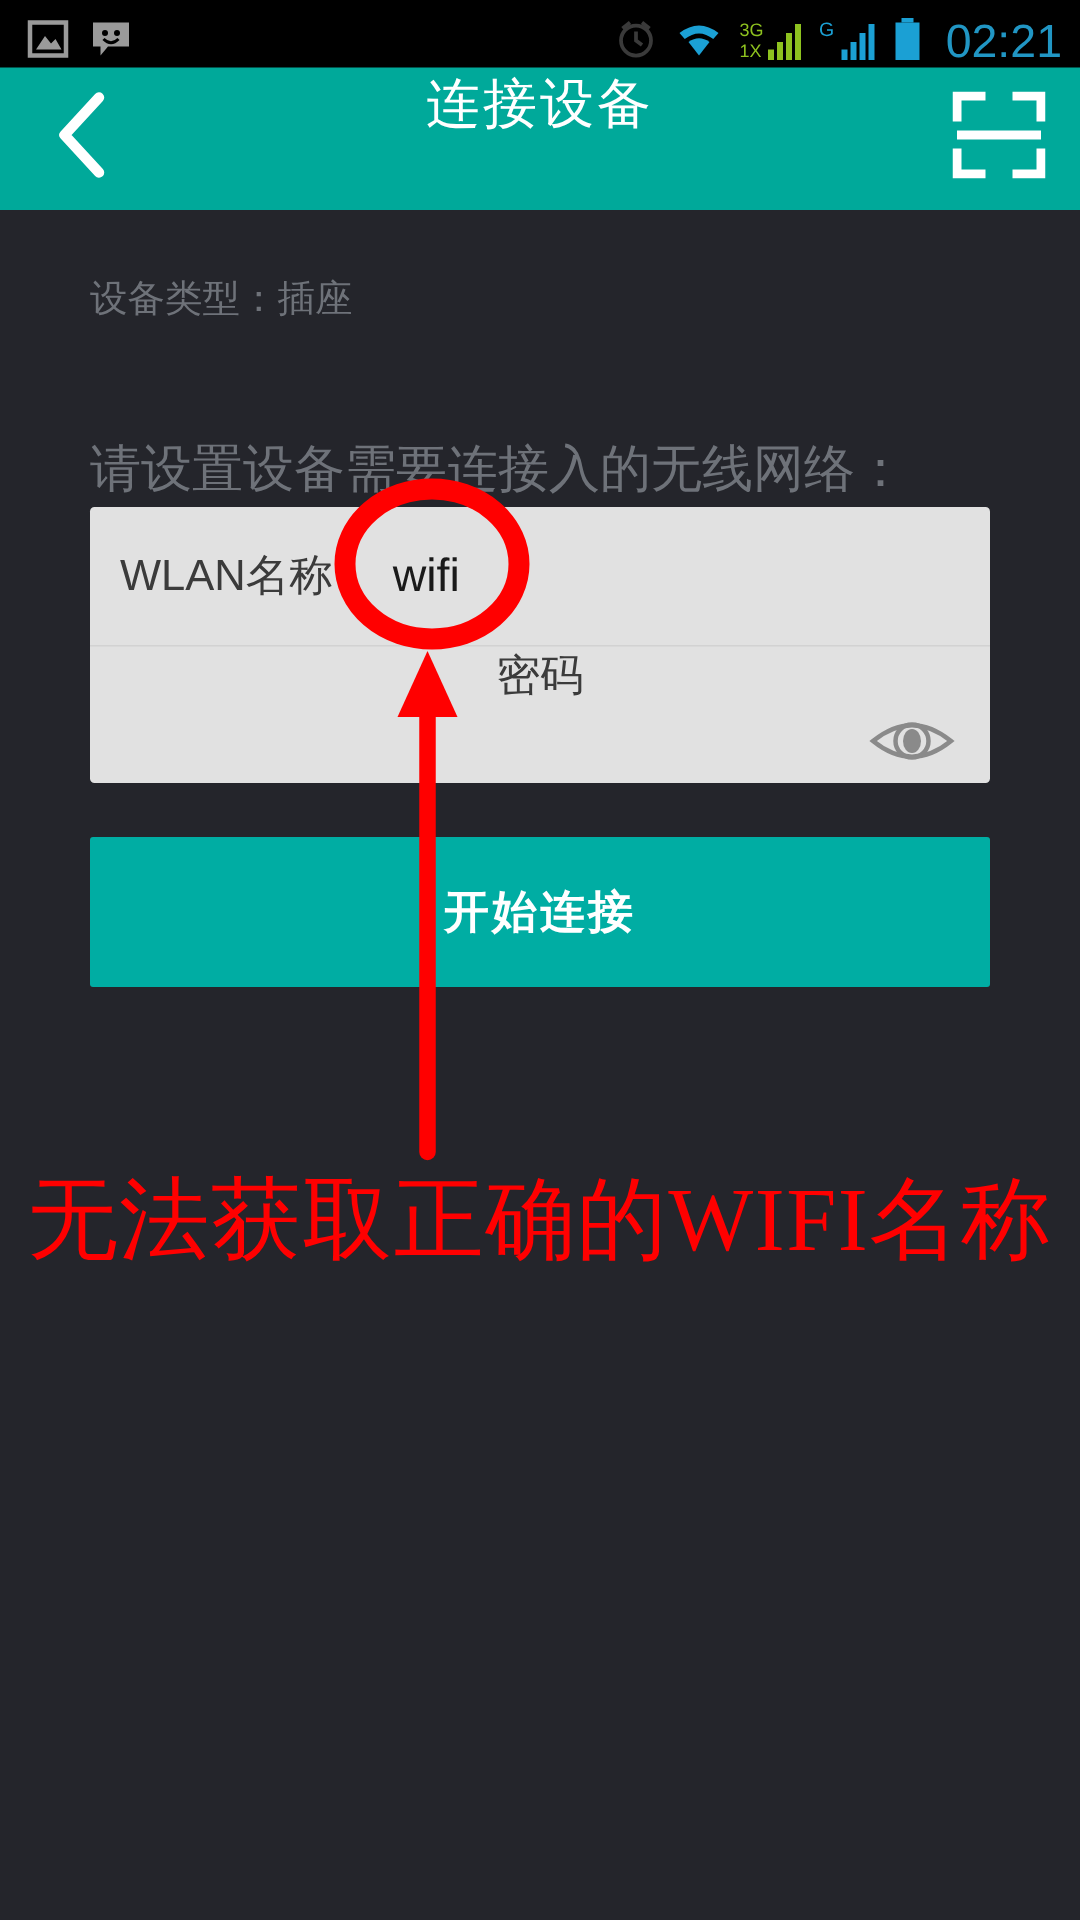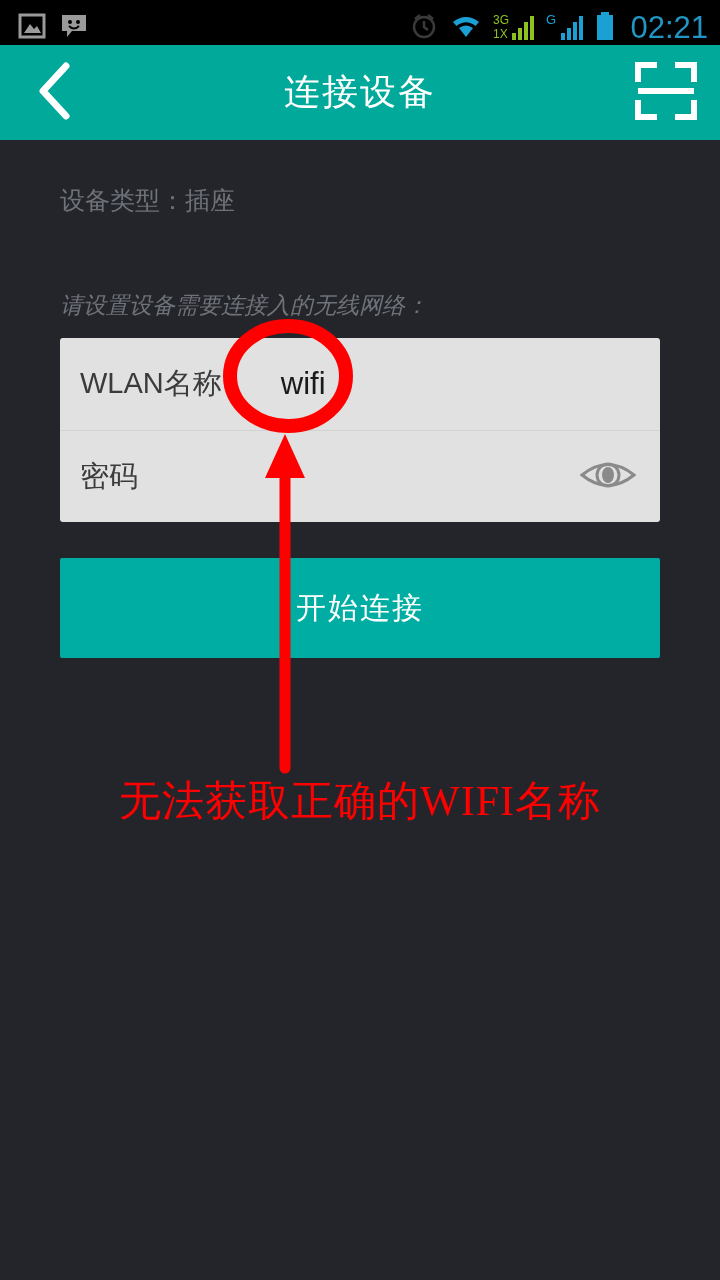--- a/index.html
+++ b/index.html
@@ -50,21 +50,21 @@
   }
 
   
   .actionbar {
     position: absolute;
     top: 45px; left: 0;
     width: 720px;
     height: 95px;
     background: #00a99a;
     display: flex;
-    align-items: center;
+    align-items: flex-start;
   }
   .back-btn {
     width: 110px;
     height: 95px;
     display: flex;
     align-items: center;
     justify-content: center;
     cursor: pointer;
   }
   .bar-title {
@@ -96,59 +96,57 @@
     background: #24252b;
   }
   .device-info {
     position: absolute;
     top: 42px;
     left: 60px;
     color: #6e7279;
     font-size: 25px;
     line-height: 37px;
   }
-  .device-info div { white-space: nowrap; }
+  .device-info div { white-space: nowrap; font-family: Liberation Mono, monospace; }
 
   .hint {
     position: absolute;
     top: 150px;
     left: 60px;
     color: #6e7279;
-    font-size: 23px;
-    font-style: italic;
+    font-size: 34px;
   }
 
   .card {
     position: absolute;
     top: 198px;
     left: 60px;
     width: 600px;
     background: #e1e1e1;
     border-radius: 3px;
     overflow: hidden;
   }
   .field {
     height: 92px;
     display: flex;
     align-items: center;
     padding: 0 20px 0 20px;
     box-sizing: border-box;
     position: relative;
-    gap: 39px;
-  }
-  .field + .field { border-top: 1px solid #d2d2d2; }
+  }
+  .field + .field { border-top: 1px solid #d2d2d2; flex-direction: column; }
   .field-label {
     color: #3b3b3b;
     font-size: 29px;
     white-space: nowrap;
   }
   .field-value {
     color: #1a1a1a;
     font-size: 31px;
-    margin-left: 20px;
+    margin-left: 40px;
     white-space: nowrap;
   }
   .eye-btn {
     margin-left: auto;
     width: 64px;
     height: 64px;
     display: flex;
     align-items: center;
     justify-content: center;
     cursor: pointer;
@@ -164,39 +162,40 @@
     border: none;
     border-radius: 2px;
     color: #ffffff;
     font-size: 30px;
     letter-spacing: 2px;
     font-family: "Liberation Sans", "DejaVu Sans", sans-serif;
     cursor: pointer;
     display: flex;
     align-items: center;
     justify-content: center;
+    font-weight: bold;
   }
 
   
   .annotation-layer {
     position: absolute;
     top: 0; left: 0;
     width: 720px;
     height: 1280px;
     pointer-events: none;
   }
   .annotation-text {
     position: absolute;
     top: 773px;
     left: 0;
     width: 720px;
     text-align: center;
     color: #ff0000;
     font-family: "Liberation Serif", "DejaVu Serif", serif;
-    font-size: 42px;
+    font-size: 60px;
     letter-spacing: 1px;
     white-space: nowrap;
   }
 </style>
 </head>
 <body>
 
 <div class="statusbar">
   <div class="sb-left">
     <span>

